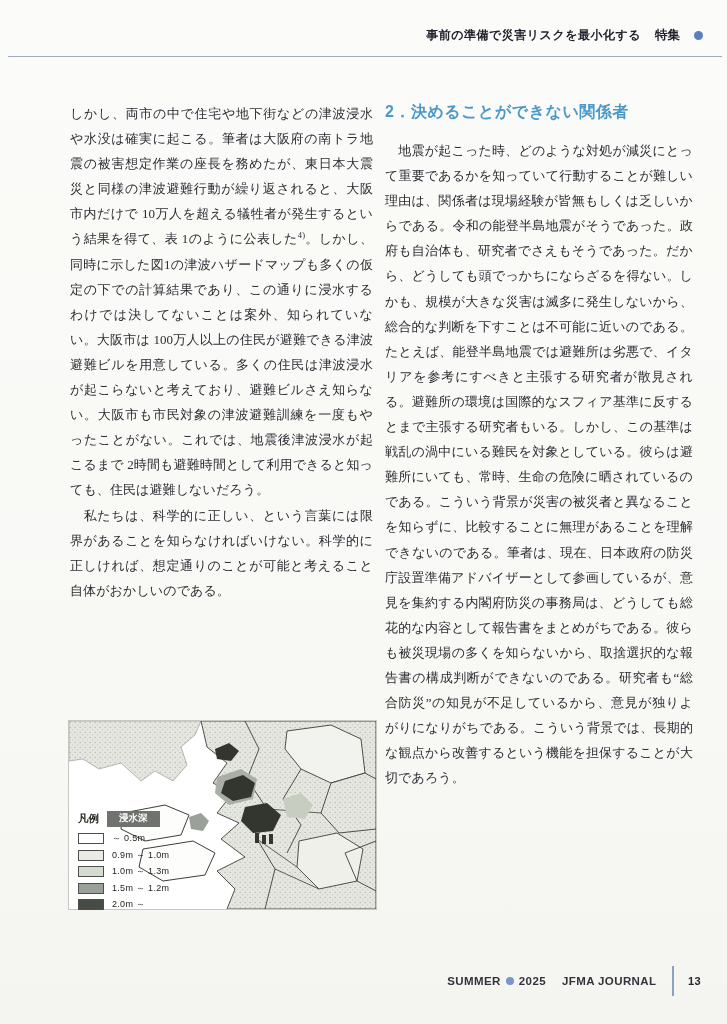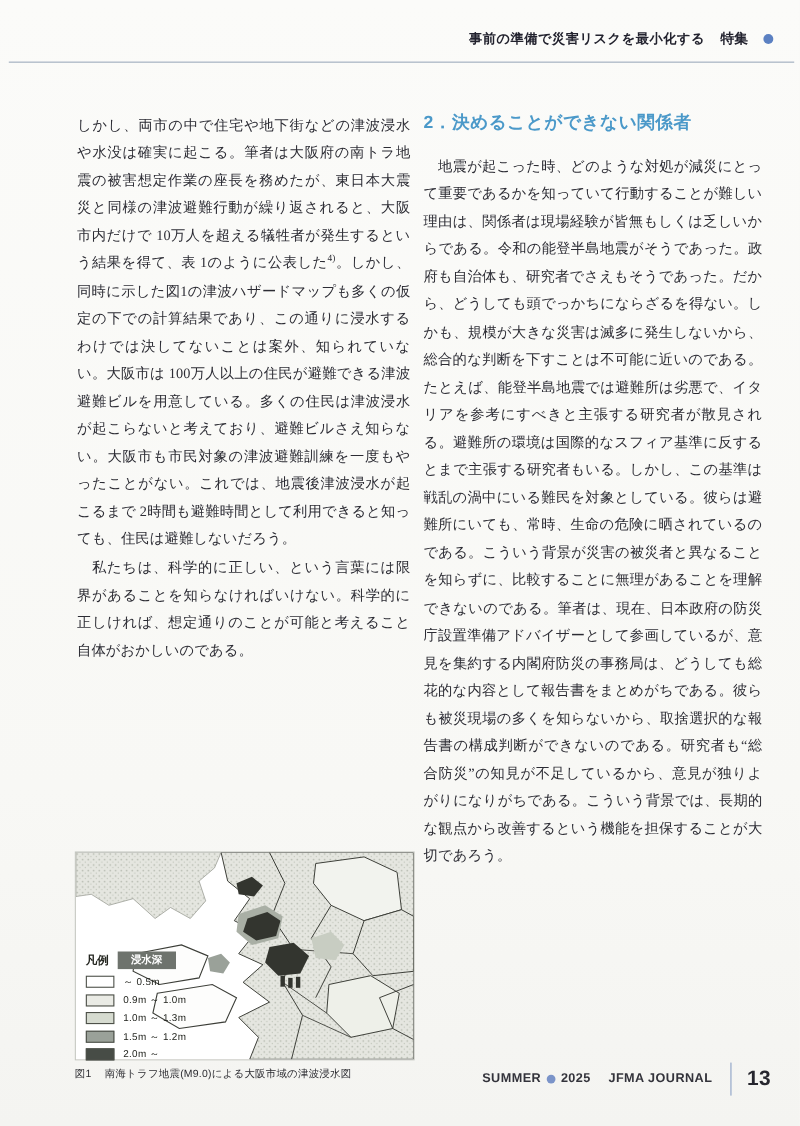--- a/index.html
+++ b/index.html
@@ -36,21 +36,21 @@
     margin:0 0 13px 0;
     font-family:"Liberation Sans","DejaVu Sans",sans-serif;
     font-size:16px; font-weight:600; line-height:26px; letter-spacing:0.5px;
   }
   .section-heading .h-row { display:flex; }
   .section-heading .h-num { flex:0 0 auto; }
   .section-heading .h-lines { flex:1; }
   .section-heading .h-line { display:block; }
 
   
-  .figure { position:absolute; left:68px; top:774px; width:307px;text-align:right; }
+  .figure { position:absolute; left:68px; top:720px; width:307px;text-align:right; }
   .map-frame { position:relative; width:307px; height:188px; border:1px solid #c6c8c1; background:#fff; }
   .map-frame svg { display:block; }
   .legend { position:absolute; left:9px; top:90px; font-family:"Liberation Sans","DejaVu Sans",sans-serif; }
   .legend-head { display:flex; align-items:center; gap:8px; margin-bottom:5px; }
   .legend-title { font-size:10.5px; font-weight:700; color:#23251f; }
   .legend-badge { font-size:9.5px; font-weight:700; color:#ffffff; padding:1px 12px 2px; }
   .legend-row { display:flex; align-items:center; gap:8px; margin-bottom:3.5px; }
   .legend-swatch { width:26px; height:11px; border:1px solid #4d5049; box-sizing:border-box; }
   .legend-label { font-size:9px; color:#23251f; letter-spacing:0.3px; }
   .fig-caption {
@@ -62,21 +62,21 @@
   
   .footer {
     position:absolute; right:26px; top:966px;
     display:flex; align-items:center;
     font-family:"Liberation Sans","DejaVu Sans",sans-serif;
     font-weight:700; color:#33333b; font-size:11.5px; letter-spacing:0.4px;
   }
   .footer .f-dot { width:8px; height:8px; border-radius:50%; display:inline-block; margin:0 5px; }
   .footer .f-journal { margin-left:16px; }
   .footer .f-rule { width:1.5px; height:30px; margin:0 14px 0 16px; background:#8ba1c6; }
-  .footer .f-pagenum { font-size:19px; color:#26262e;text-align:center; }
+  .footer .f-pagenum { font-size:11px; color:#26262e;text-align:center; }
 </style>
 </head>
 <body>
 
 <div class="page">
 
   <div class="header">
     <span class="h-title">事前の準備で災害リスクを最小化する</span>
     <span class="h-section">
       <span>特集</span>
@@ -165,24 +165,20 @@
           <span class="legend-swatch" style="background: rgb(154, 161, 153);"></span>
           <span class="legend-label">1.5m ～ 1.2m</span>
         </div>
         <div class="legend-row">
           <span class="legend-swatch" style="background: rgb(71, 76, 70);"></span>
           <span class="legend-label">2.0m ～</span>
         </div>
       </div>
     </div>
 
-    <div class="fig-caption">
-      <span>図1</span>
-      <span>南海トラフ地震(M9.0)による大阪市域の津波浸水図</span>
-    </div>
   </div>
 
   <div class="footer">
     <span class="f-season">SUMMER</span>
     <span class="f-dot" style="background: rgb(123, 148, 201);"></span>
     <span class="f-year">2025</span>
     <span class="f-journal">JFMA JOURNAL</span>
     <span class="f-rule"></span>
     <span class="f-pagenum">13</span>
   </div>

